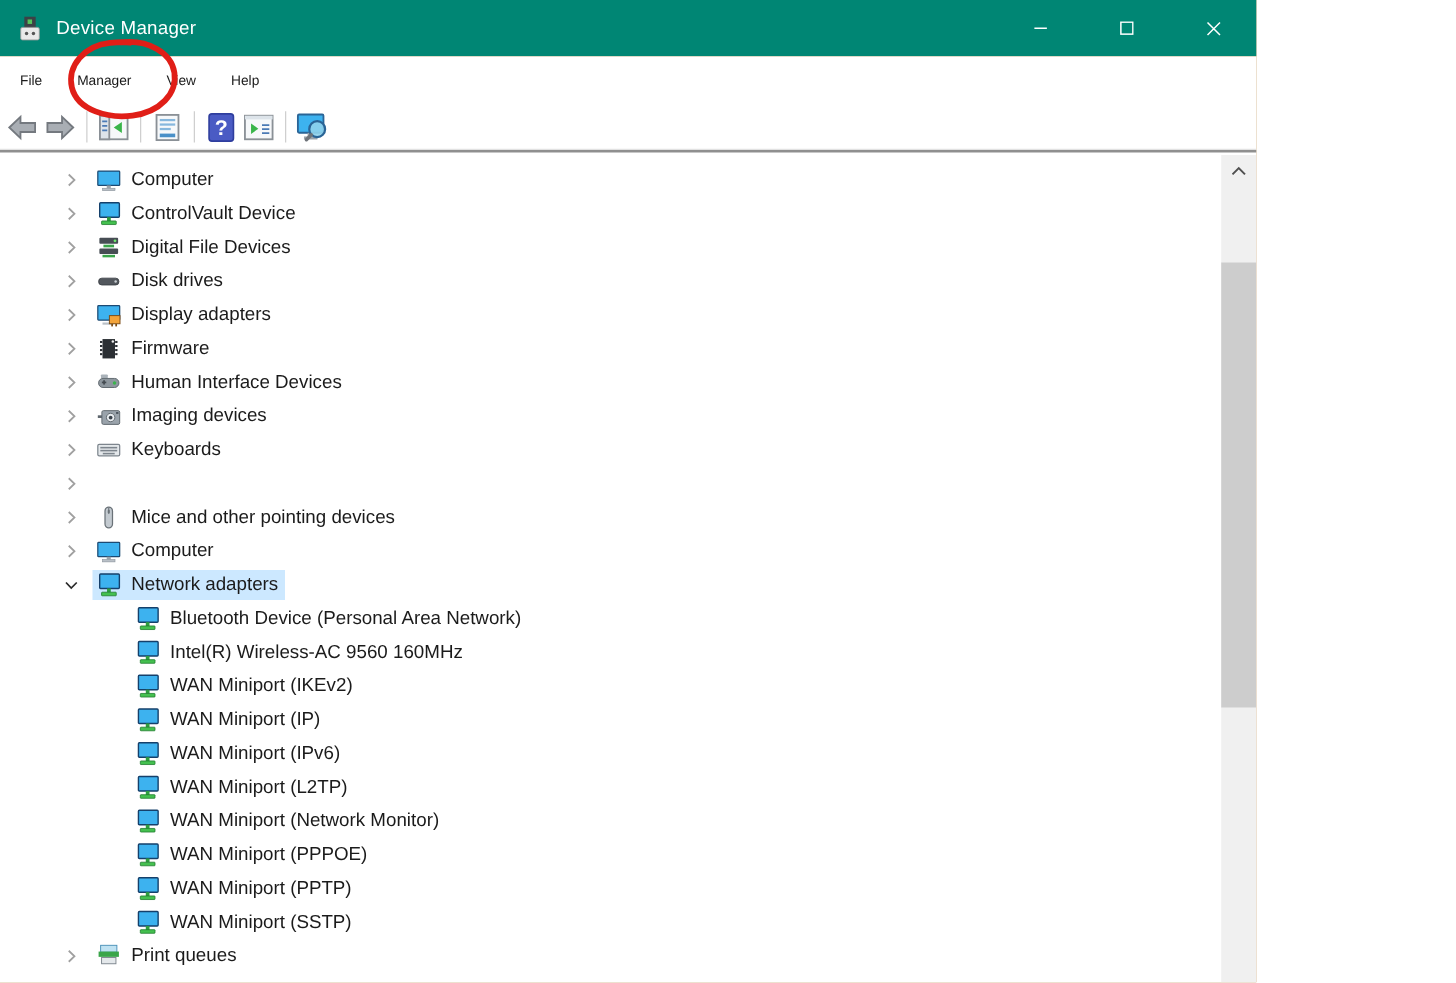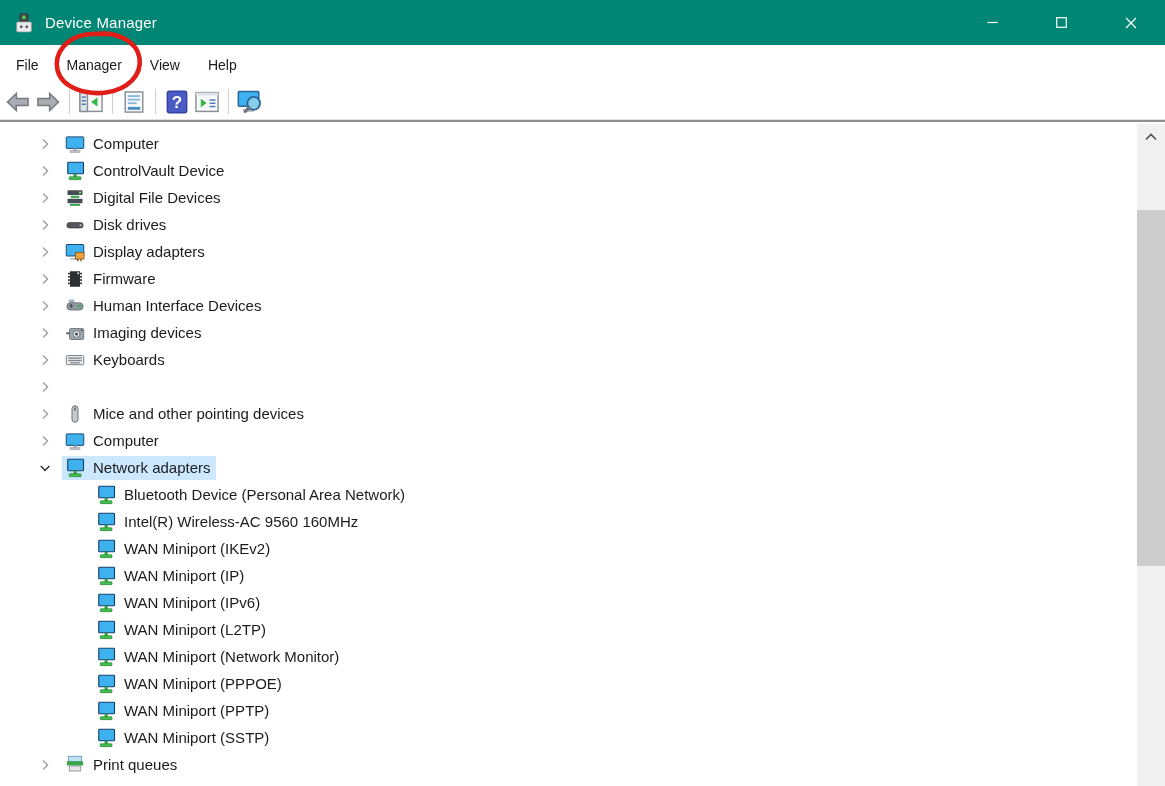--- a/index.html
+++ b/index.html
@@ -1,44 +1,44 @@
 <!DOCTYPE html>
 <html><head>
 <meta charset="utf-8">
 <style>
   * { margin:0; padding:0; box-sizing:border-box; }
   html,body { width:1165px; height:786px; overflow:hidden; background:#fff;
     font-family:"Liberation Sans", sans-serif; }
-  .window { position:relative; width:1165px; height:786px; background:#a16207; }
+  .window { position:relative; width:1005px; height:786px; background:#a16207; }
 
   
   .titlebar { position:absolute; top:0; left:0; width:100%; height:45px;
     display:flex; align-items:center; padding-left:13px; }
   .app-icon { width:22px; height:24px; display:inline-flex; }
   .title { color:#fff; font-size:15px; margin-left:10px; letter-spacing:.2px; }
   .win-controls { margin-left:auto; display:flex; height:45px; }
   .win-btn { width:69px; height:45px; display:flex; align-items:center; justify-content:center;
     background:transparent; border:none; cursor:default; }
 
   
   .menubar { position:absolute; top:45px; left:0; width:100%; height:39px; background:#fff;
     display:flex; align-items:center; padding-left:2px; }
-  .menu-item { font-size:14px; color:#1a1a1a; padding:6px 14px; cursor:default;text-align:center; }
+  .menu-item { font-size:11px; color:#1a1a1a; padding:6px 14px; cursor:default;text-align:center; }
 
   
   .toolbar { position:absolute; top:84px; left:0; width:100%; height:36px; background:#fff;
     display:flex; align-items:center; padding-left:3px; border-bottom:1px solid #e2e2e2; }
   .tb-btn { width:30px; height:30px; display:flex; align-items:center; justify-content:center;
     background:transparent; border:none; }
   .tb-sep { width:1px; height:25px; background:#cfcfcf; margin:0 6px; }
 
   
   .content { position:absolute; top:120px; left:0; width:100%; height:666px;
     border-top:2px solid #8f8f8f; background:#fff; overflow:hidden; }
-  .tree { position:absolute; top:2px; left:0; right:28px; bottom:0; padding-top:6px; overflow:hidden; }
+  .tree { position:absolute; top:2px; left:0; right:28px; bottom:0; padding-top:6px; overflow:hidden;padding-left:12px; }
   .tree-row { height:27px; display:flex; align-items:center; }
   .expander { width:16px; height:16px; margin-left:37px; flex:none; display:flex;
     align-items:center; justify-content:center; }
   .tree-row.child .expander { visibility:hidden; margin-left:37px; }
   .row-content { display:flex; align-items:center; margin-left:9px; padding:2px 5px 2px 2px; }
   .row-content.selected { background:#cce8ff; }
   .tree-icon { width:22px; height:20px; flex:none; display:inline-flex; }
   .tree-label { font-size:15px; color:#1b1b1b; margin-left:7px; white-space:nowrap; }
 
   

